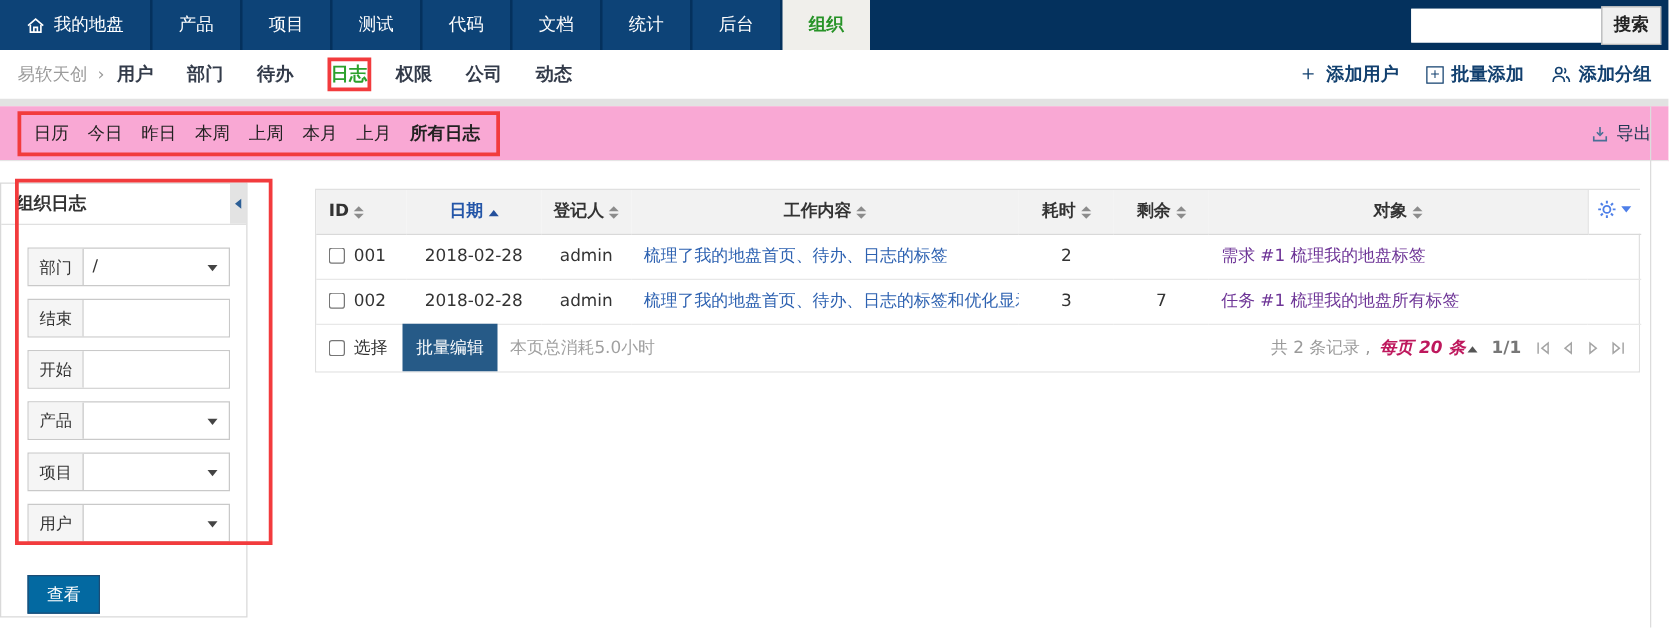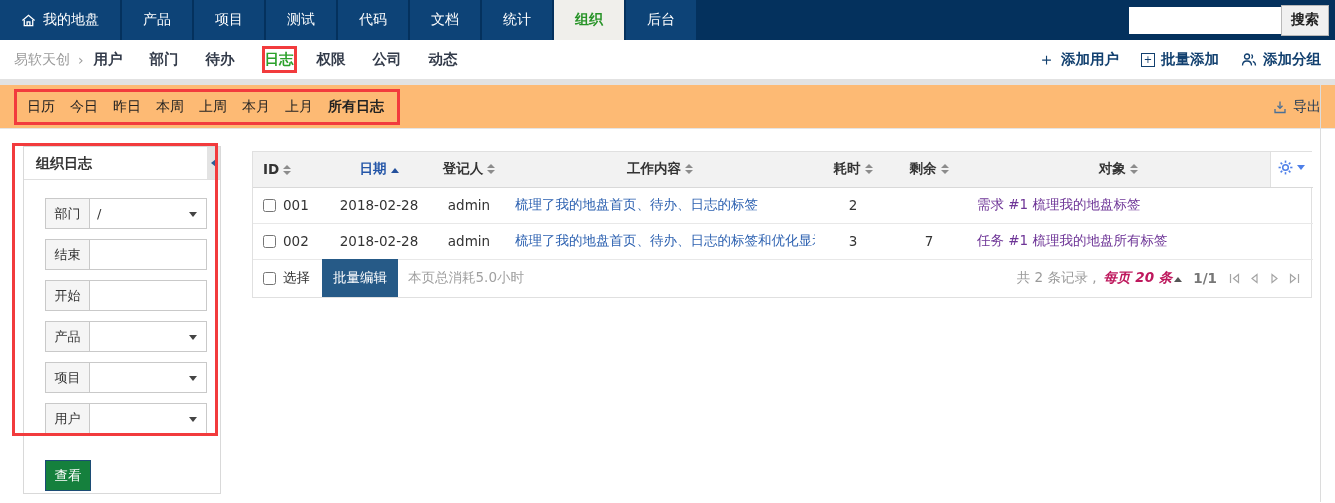--- a/index.html
+++ b/index.html
@@ -28,46 +28,46 @@
   .menu-actions { margin-left:auto; display:flex; align-items:center; gap:22px; }
   .menu-action { display:flex; align-items:center; gap:6px; color:#12406f; font-size:14.5px; font-weight:bold; cursor:pointer; white-space:nowrap; }
   .plus-glyph { font-size:17px; font-weight:normal; line-height:1; }
   .batch-ico { width:14px; height:14px; border:1px solid #12406f; display:inline-flex; align-items:center;
                justify-content:center; font-size:10px; line-height:1; font-weight:normal; }
   .group-ico { width:16px; height:15px; }
 
   .divider-strip { height:6px; background:#e2e2e2; }
 
   
-  .toolbar { height:44px; background:#fdba74; border-bottom:1px solid #e5e5e5; display:flex; align-items:center; padding:0 14px; }
+  .toolbar { height:44px; background:#f9a8d4; border-bottom:1px solid #e5e5e5; display:flex; align-items:center; padding:0 14px; }
   .filters { display:flex; align-items:center; gap:15px; border:3px solid #f23b3d; padding:6px 13px 6px 10px; background:transparent; }
   .filter-link { color:#222; font-size:14px; cursor:pointer; white-space:nowrap; }
   .filter-link.active { font-weight:bold; }
   .export-btn { margin-left:auto; display:flex; align-items:center; gap:6px; color:#223a55; font-size:14px; cursor:pointer; }
 
   
   .content { position:relative; height:373px; background:#fff; }
   .right-edge-line { position:absolute; right:14px; top:-44px; bottom:0; width:1px; background:#dcdcdc; }
 
   
-  .side-panel { position:absolute; left:23px; top:17px; width:198px; height:348px; background:#fff; border:1px solid #d9d9d9; }
+  .side-panel { position:absolute; left:0; top:17px; width:198px; height:348px; background:#fff; border:1px solid #d9d9d9; }
   .side-head { position:relative; height:33px; line-height:32px; padding-left:12px; font-size:14px; font-weight:bold;
                color:#333; border-bottom:1px solid #e0e0e0; }
   .side-collapse { position:absolute; right:0; top:0; width:13px; height:32px; background:#e3e3e3; cursor:pointer; }
   .side-collapse::after { content:""; position:absolute; left:4px; top:12px; border-top:4px solid transparent;
                border-bottom:4px solid transparent; border-right:5px solid #2d5f96; }
   .side-form { padding-top:18px; }
   .fgroup { display:flex; width:162px; height:31px; margin:0 0 10px 21px; border:1px solid #c9c9c9; background:#fff; }
   .fgroup .flabel { width:44px; background:#f5f5f5; border-right:1px solid #c9c9c9; display:flex; align-items:center;
                justify-content:center; font-size:13px; color:#333; }
   .fgroup .fval { flex:1; position:relative; display:flex; align-items:center; padding:0 7px; font-size:13px; color:#333; cursor:pointer; }
   .fgroup .fval.is-select::after { content:""; position:absolute; right:9px; top:13px; border-left:4.5px solid transparent;
                border-right:4.5px solid transparent; border-top:5px solid #444; }
   .fgroup input.fval-input { flex:1; border:none; outline:none; font-size:13px; padding:0 7px; min-width:0; }
-  .side-submit { margin:16px 0 0 21px; width:46px; height:31px; background:#15803d; border:1px solid #1c4c75;
+  .side-submit { margin:16px 0 0 21px; width:58px; height:31px; background:#0369a1; border:1px solid #1c4c75;
                color:#fff; font-size:13.5px; cursor:pointer; }
   .red-box-sidebar { position:absolute; left:12px; top:14px; width:206px; height:293px;
                border:3px solid #f23b3d; pointer-events:none; z-index:5; }
 
   
   .main-table { position:absolute; left:252px; top:22px; width:1060px; border:1px solid #e0e0e0; background:#fff; }
   table { width:100%; border-collapse:collapse; table-layout:fixed; }
   thead th { height:35px; background:#f2f2f2; font-size:13.5px; color:#333; font-weight:bold;
              border-bottom:1px solid #d9d9d9; text-align:center; white-space:nowrap; cursor:pointer; }
   thead th.gear-col { background:#fff; border-left:1px solid #e0e0e0; }
@@ -127,25 +127,25 @@
       </div>
     <div class="nav-tab">
         <span>代码</span>
       </div>
     <div class="nav-tab">
         <span>文档</span>
       </div>
     <div class="nav-tab">
         <span>统计</span>
       </div>
+    <div class="nav-tab">
+        <span>后台</span>
+      </div>
     <div class="nav-tab active">
         <span>组织</span>
-      </div>
-    <div class="nav-tab">
-        <span>后台</span>
       </div>
     <div class="nav-search">
       <input type="text" style="">
       <button>搜索</button>
     </div>
   </header>
 
   <div class="menubar">
     <span class="crumb">易软天创</span>
     <span class="crumb-sep">›</span>

